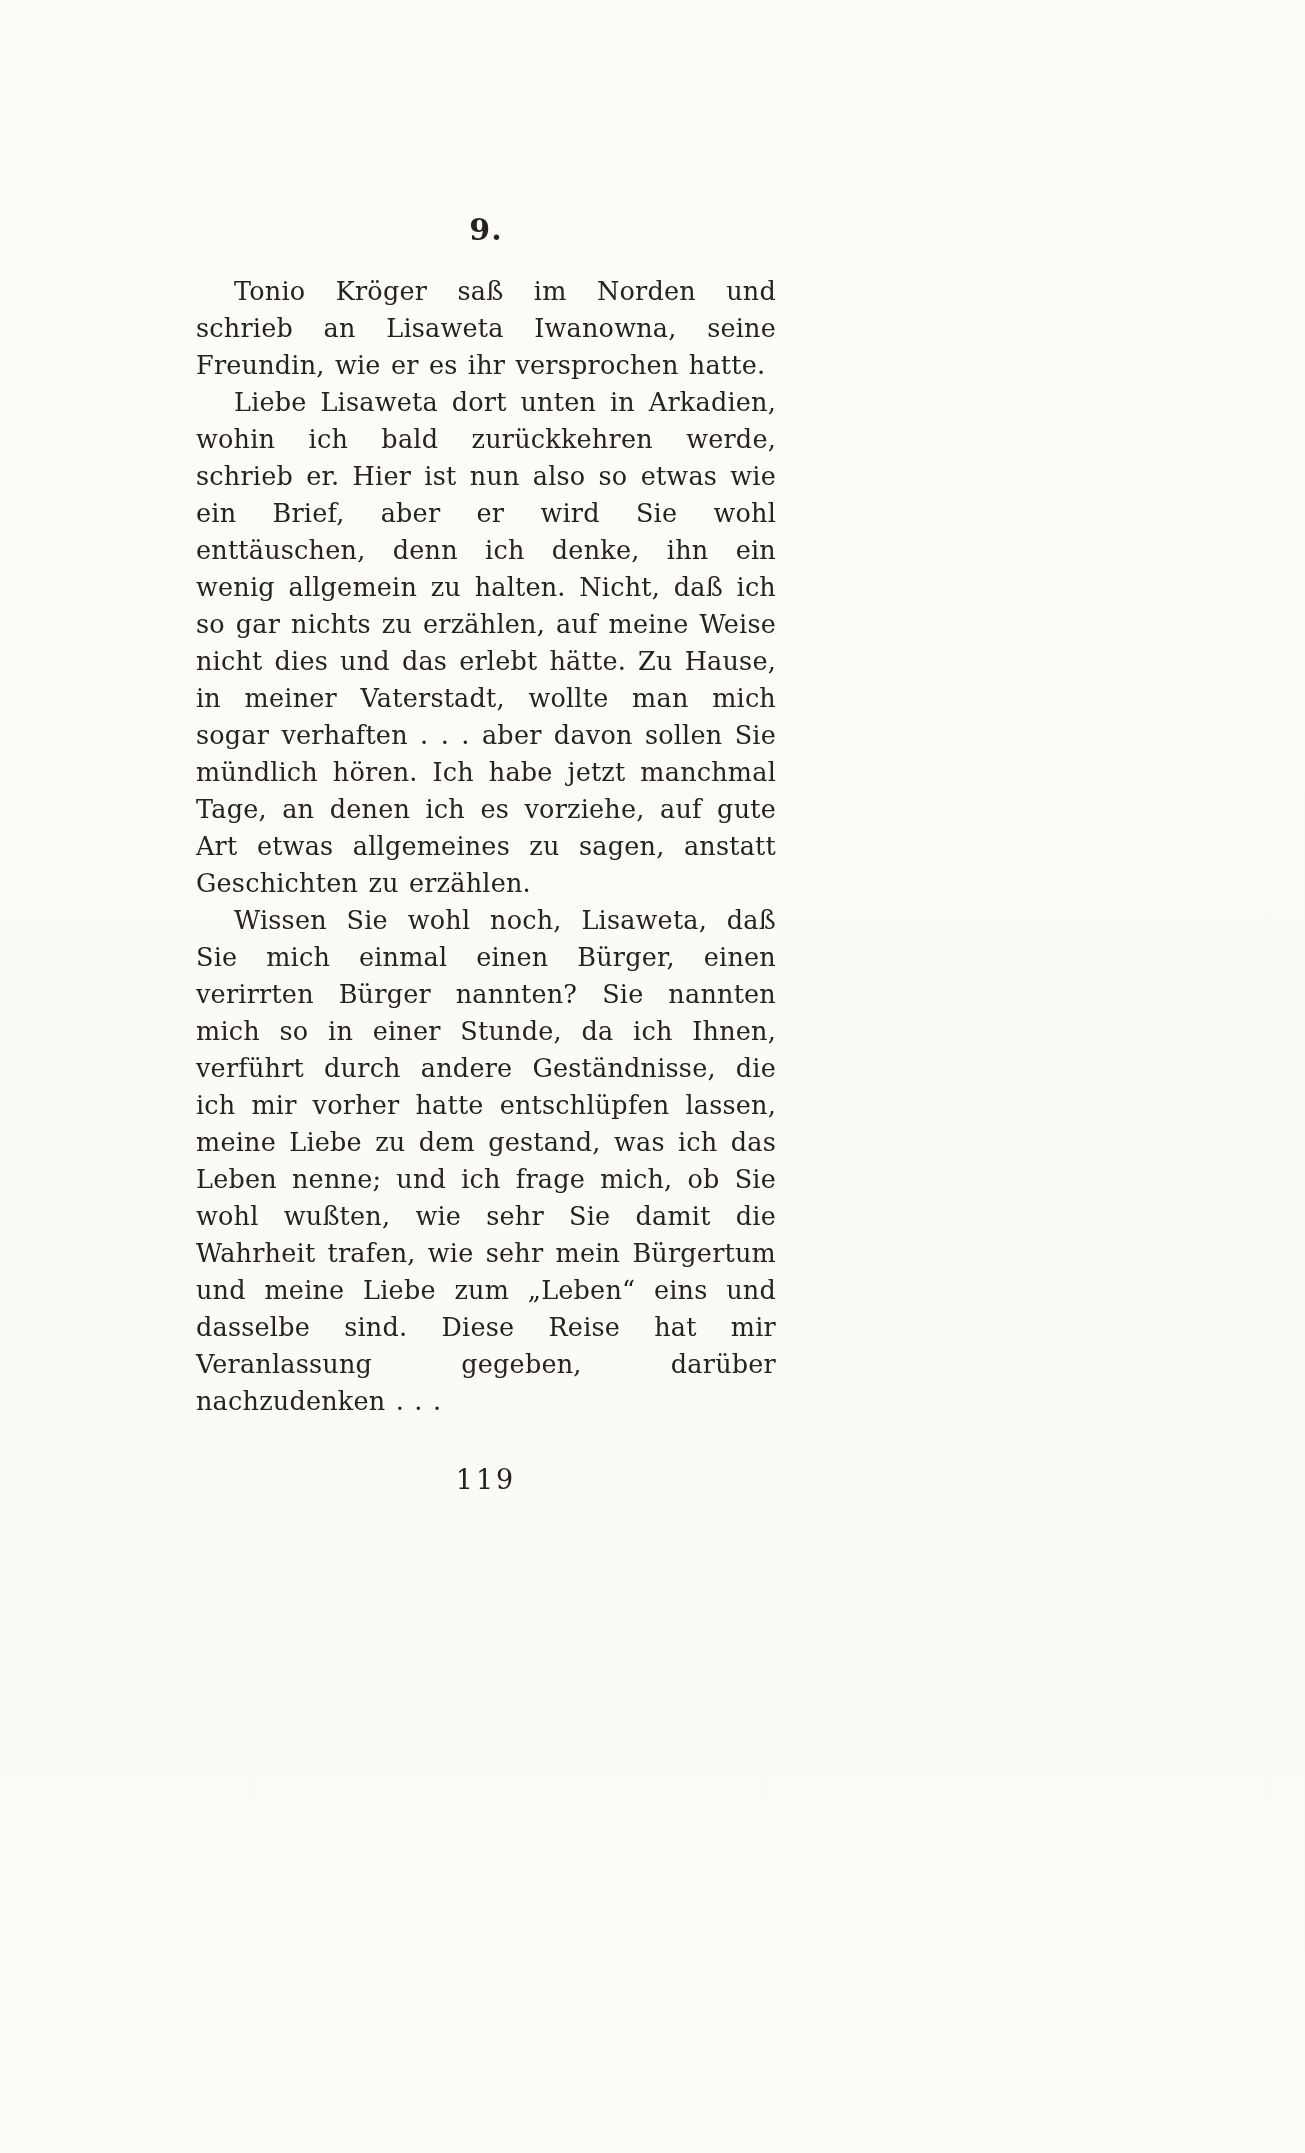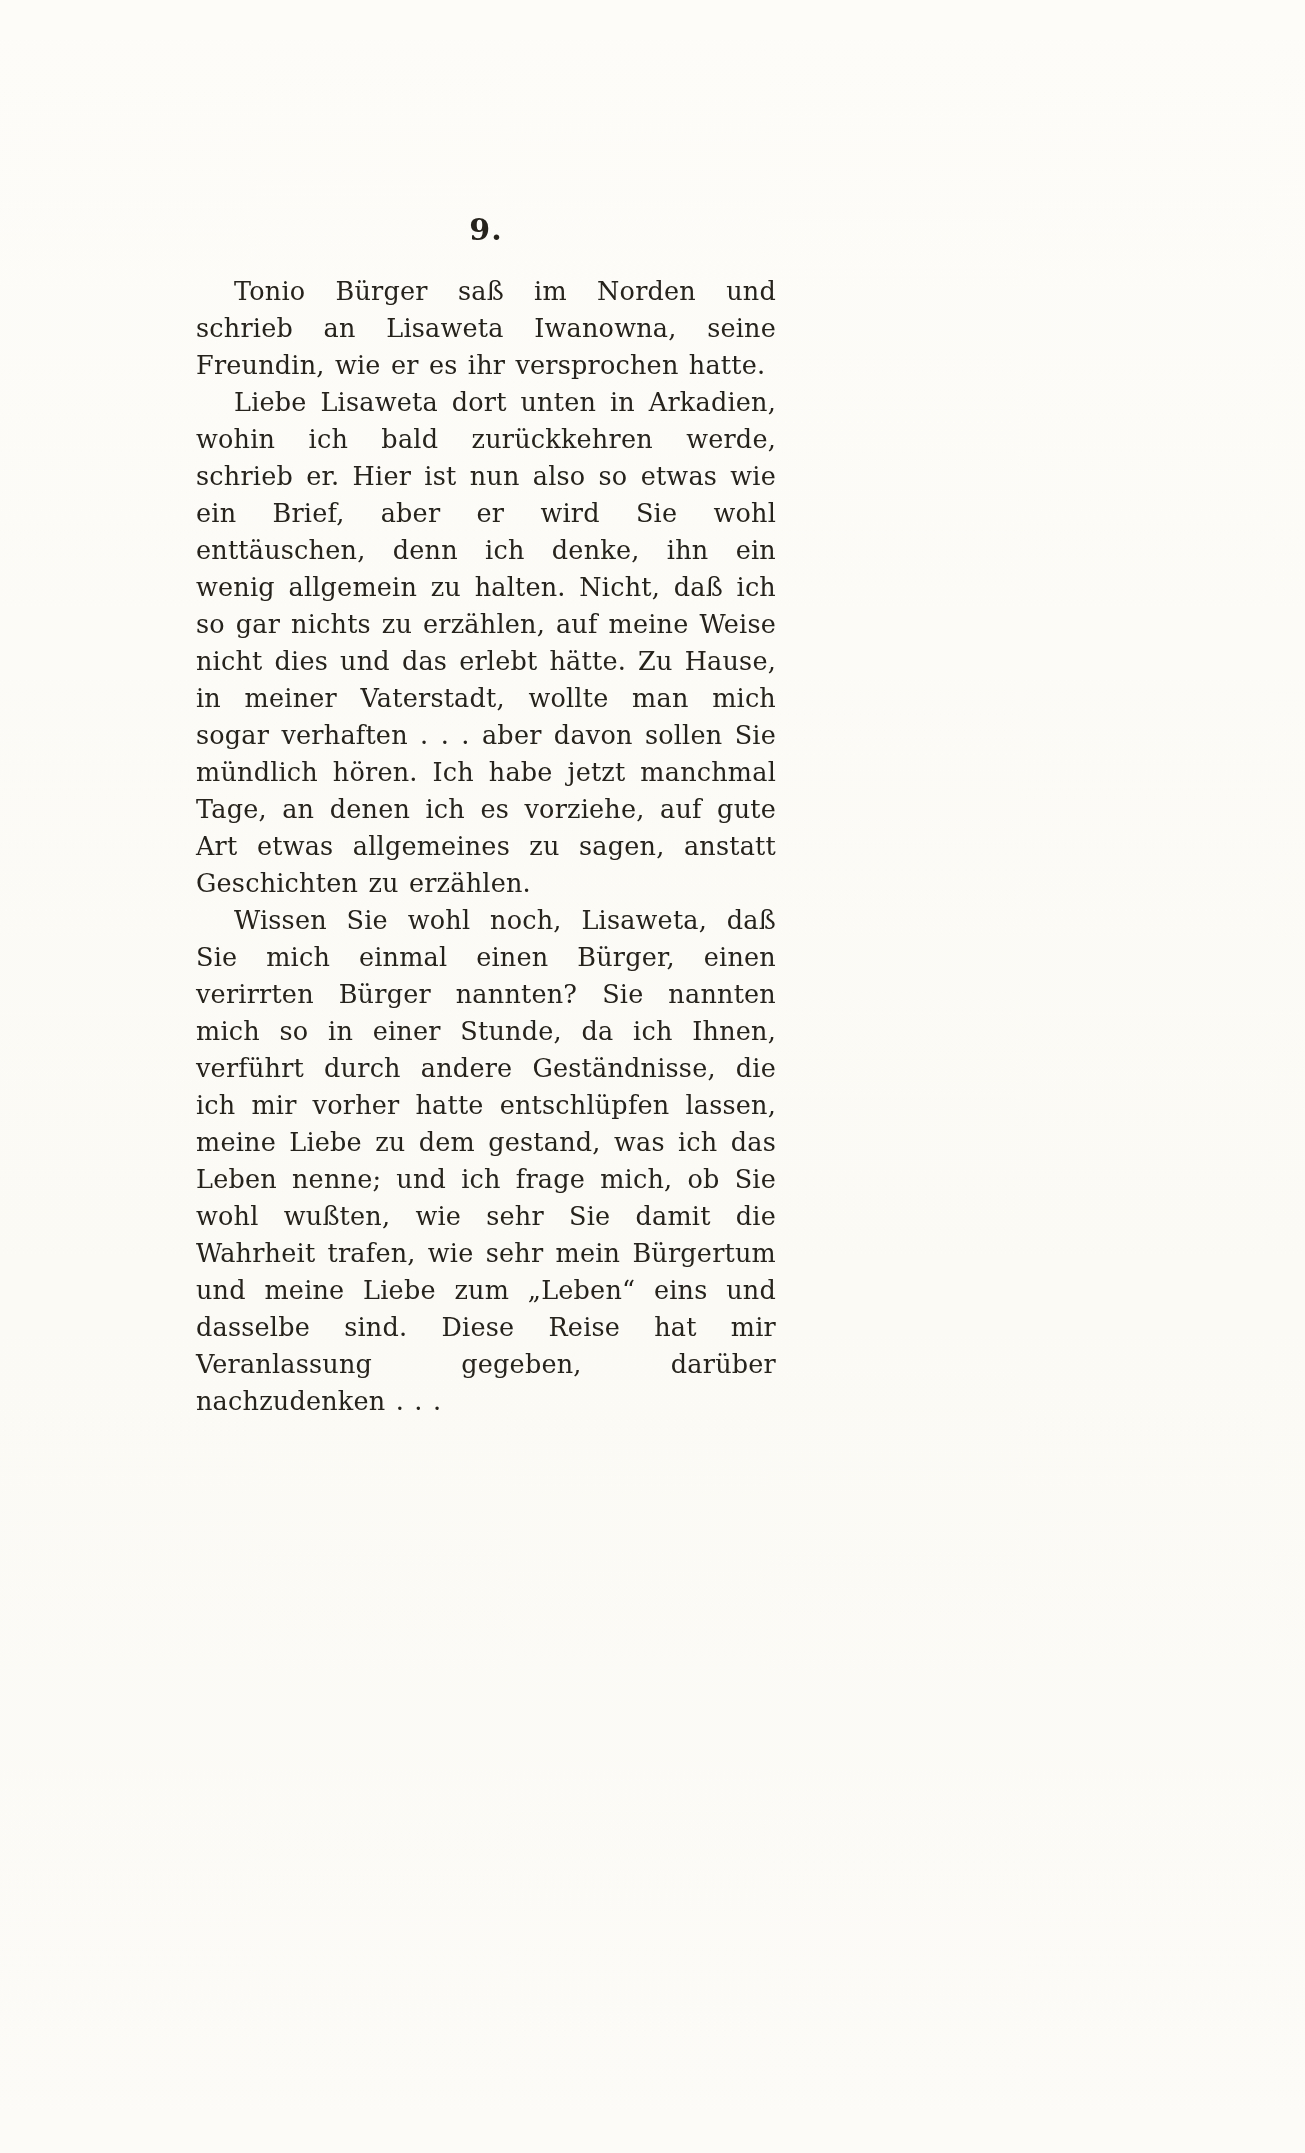--- a/index.html
+++ b/index.html
@@ -49,17 +49,18 @@
     letter-spacing: 3px;
     margin-top: 44px;
   }
 </style>
 </head>
 <body>
 
 <div class="scan-page">
   <div class="text-block">
     <div class="chapter-number">9.</div>
-    <p class="para">Tonio Bürger saß im Norden und schrieb an Lisaweta Iwanowna, seine Freundin, wie er es ihr versprochen hatte.</p>
+    <p class="para">Tonio Kröger saß im Norden und schrieb an Lisaweta Iwanowna, seine Freundin, wie er es ihr versprochen hatte.</p>
     <p class="para">Liebe Lisaweta dort unten in Arkadien, wohin ich bald zurückkehren werde, schrieb er. Hier ist nun also so etwas wie ein Brief, aber er wird Sie wohl enttäuschen, denn ich denke, ihn ein wenig allgemein zu halten. Nicht, daß ich so gar nichts zu erzählen, auf meine Weise nicht dies und das erlebt hätte. Zu Hause, in meiner Vaterstadt, wollte man mich sogar verhaften . . . aber davon sollen Sie mündlich hören. Ich habe jetzt manchmal Tage, an denen ich es vorziehe, auf gute Art etwas allgemeines zu sagen, anstatt Geschichten zu erzählen.</p>
     <p class="para">Wissen Sie wohl noch, Lisaweta, daß Sie mich einmal einen Bürger, einen verirrten Bürger nannten? Sie nannten mich so in einer Stunde, da ich Ihnen, verführt durch andere Geständnisse, die ich mir vorher hatte entschlüpfen lassen, meine Liebe zu dem gestand, was ich das Leben nenne; und ich frage mich, ob Sie wohl wußten, wie sehr Sie damit die Wahrheit trafen, wie sehr mein Bürgertum und meine Liebe zum „Leben“ eins und dasselbe sind. Diese Reise hat mir Veranlassung gegeben, darüber nachzudenken . . .</p>
+    <div class="page-number">119</div>
   </div>
 </div>
 
 </body></html>

